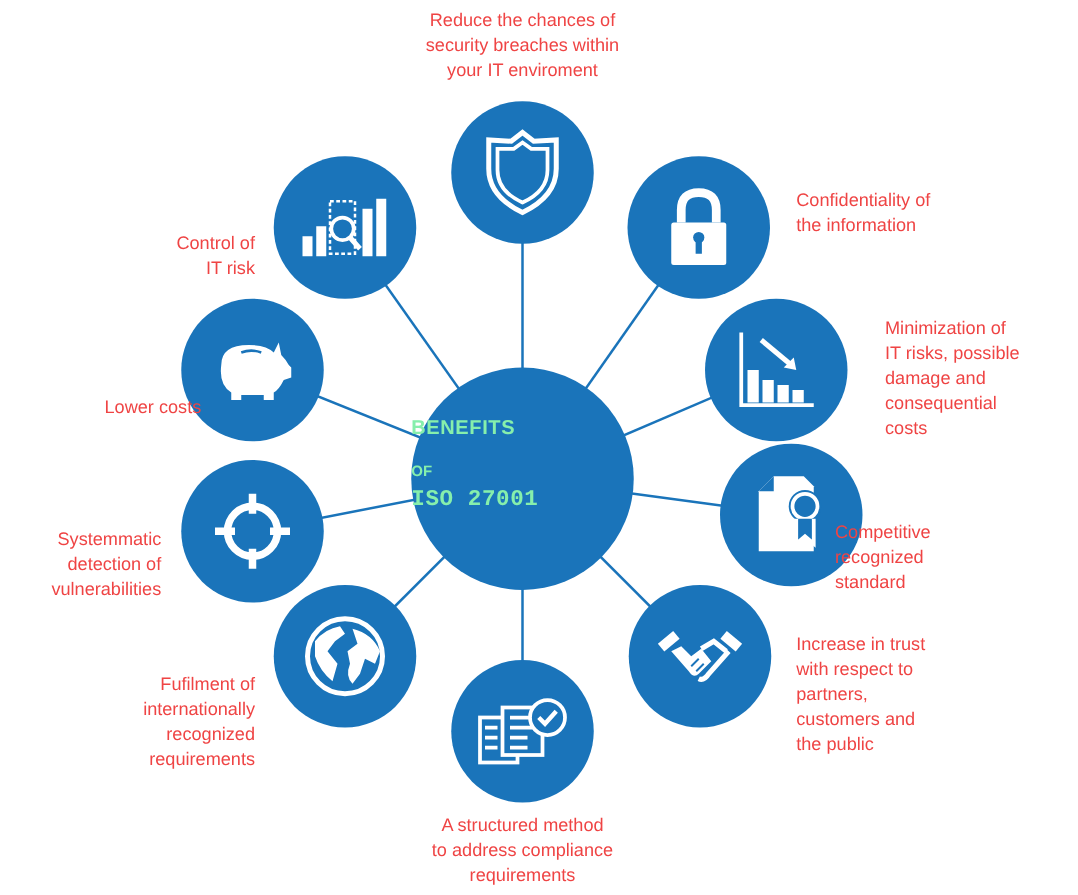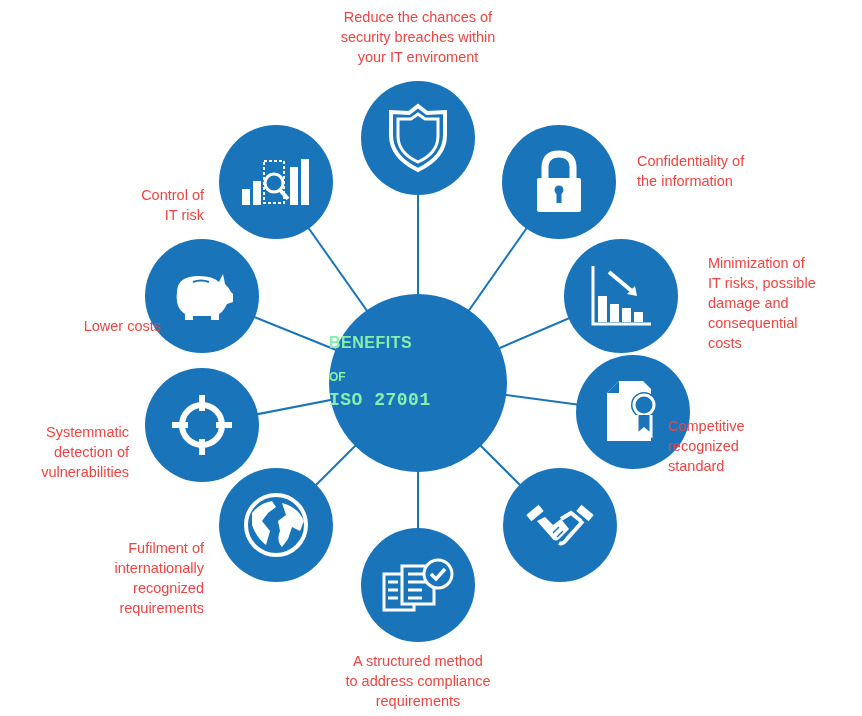--- a/index.html
+++ b/index.html
@@ -169,20 +169,27 @@
     <div>consequential</div>
     <div>costs</div>
   </div>
 
   <div class="label" style="left:668px;top:390px;width:150px;margin-top:26px;">
     <div>Competitive</div>
     <div>recognized</div>
     <div>standard</div>
   </div>
 
+  <div class="label" style="left:637px;top:506px;width:200px;">
+    <div>Increase in trust</div>
+    <div>with respect to</div>
+    <div>partners,</div>
+    <div>customers and</div>
+    <div>the public</div>
+  </div>
 
   <div class="label c" style="left:298px;top:651px;width:240px;">
     <div>A structured method</div>
     <div>to address compliance</div>
     <div>requirements</div>
   </div>
 
   <div class="label r" style="left:40px;top:506px;width:164px;">
     <div>Fufilment of</div>
     <div>internationally</div>

